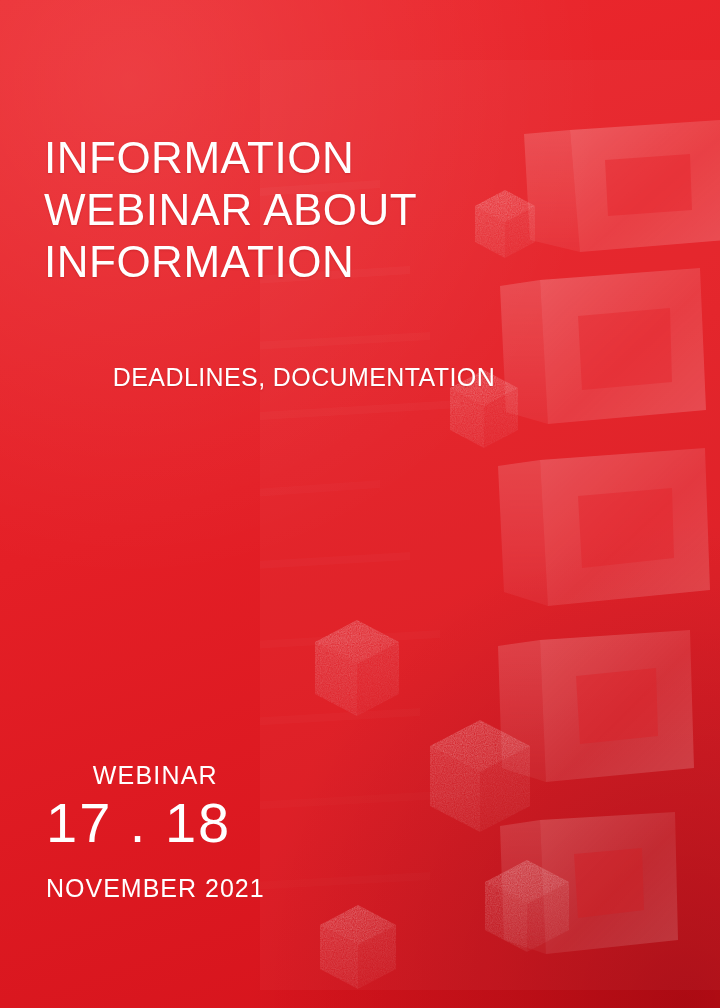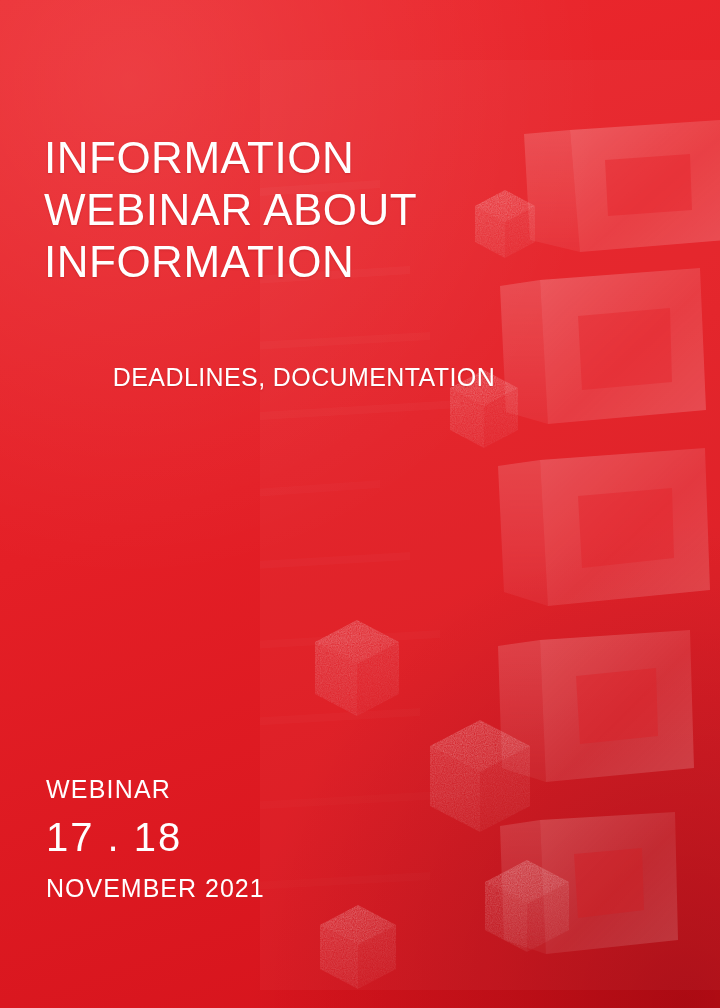--- a/index.html
+++ b/index.html
@@ -74,32 +74,33 @@
     position: absolute;
     left: 46px;
     bottom: 104px;
     z-index: 4;
   }
   .footer .kicker {
     font-size: 25px;
     letter-spacing: 1.2px;
     line-height: 30px;
     margin-bottom: 2px;
+    text-align: center;
   }
   .footer .dates {
-    font-size: 40px;
+    font-size: 56px;
     line-height: 62px;
     letter-spacing: 2px;
     font-weight: 400;
   }
   .footer .month {
     font-size: 25px;
     letter-spacing: 1.0px;
     line-height: 32px;
-    margin-top: 4px;
+    margin-top: 18px;
   }
 </style>
 </head>
 <body>
 
 <div class="poster">
 
   <div class="bg-wash"></div>
 
   <div class="artwork">

